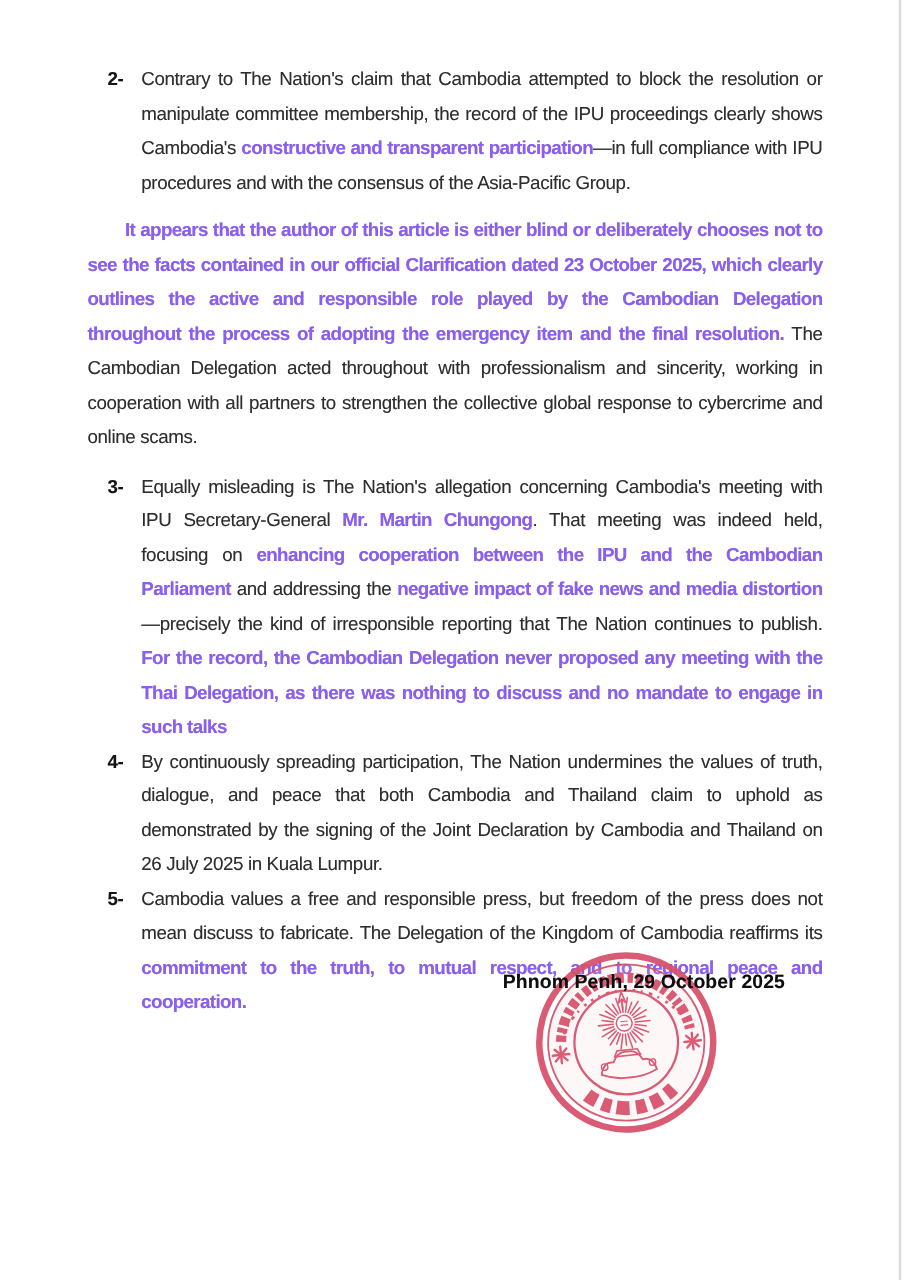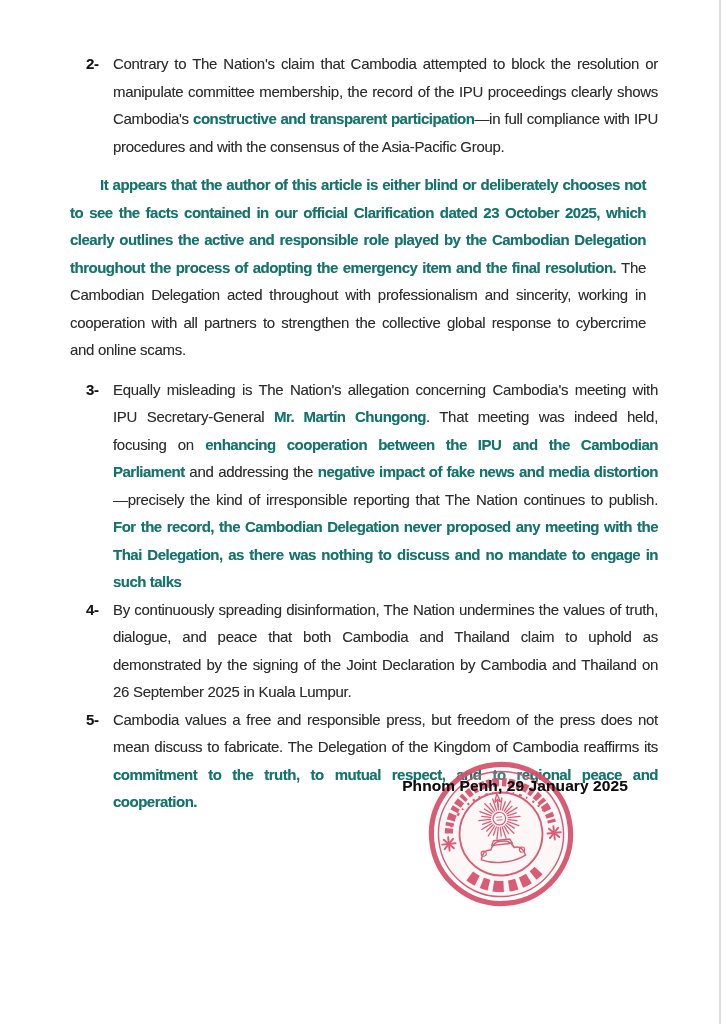--- a/index.html
+++ b/index.html
@@ -9,24 +9,24 @@
   }
   
   .edge-line{position:absolute;top:0;right:5px;width:2px;height:100%;background:#dcdcdc;}
 
   .content{
     position:absolute;left:70px;top:50px;width:588px;
     font-size:15px;line-height:27.5px;text-align:justify;
     letter-spacing:-0.3px;
     text-shadow:0 0 0.4px rgba(0,0,0,0.30);
   }
-  .para{text-indent:30px;margin:11px 12px 12px 0;}
+  .para{text-indent:30px;margin:11px 0 12px 0;}
   .list-item{position:relative;padding-left:43px;margin:0;}
   .marker{position:absolute;left:16px;top:0;font-weight:bold;color:#151515;}
-  .b{font-weight:bold;color:#0f766e;letter-spacing:-0.5px;}
+  .b{font-weight:bold;color:#8b5cf6;letter-spacing:-0.5px;}
   .i{}
 
   .date-line{
     position:absolute;top:777px;right:98px;z-index:3;
     font-size:15.5px;font-weight:600;color:#0e0e0e;letter-spacing:0.1px;
     text-shadow:0 0 0.5px rgba(0,0,0,0.35);
   }
 
   .seal{
     position:absolute;left:427px;top:760px;width:148px;height:148px;z-index:1;
@@ -39,25 +39,25 @@
 </style>
 </head>
 <body>
 
 <div class="page">
 
   <div class="content" id="doc-body">
       <div class="list-item"><span class="marker">2-</span><span><span>Contrary to </span><span class="i">The Nation</span><span>'s claim that Cambodia attempted to block the resolution or manipulate committee membership, the record of the IPU proceedings clearly shows Cambodia's </span><span class="b">constructive and transparent participation</span><span>—in full compliance with IPU procedures and with the consensus of the Asia-Pacific Group.</span></span></div>
       <div class="para"><span class="b">It appears that the author of this article is either blind or deliberately chooses not to see the facts contained in our official Clarification dated 23 October 2025, which clearly outlines the active and responsible role played by the Cambodian Delegation throughout the process of adopting the emergency item and the final resolution.</span><span> The Cambodian Delegation acted throughout with professionalism and sincerity, working in cooperation with all partners to strengthen the collective global response to cybercrime and online scams.</span></div>
       <div class="list-item"><span class="marker">3-</span><span><span>Equally misleading is </span><span class="i">The Nation</span><span>'s allegation concerning Cambodia's meeting with IPU Secretary-General </span><span class="b">Mr. Martin Chungong</span><span>. That meeting was indeed held, focusing on </span><span class="b">enhancing cooperation between the IPU and the Cambodian Parliament</span><span> and addressing the </span><span class="b">negative impact of fake news and media distortion</span><span>—precisely the kind of irresponsible reporting that </span><span class="i">The Nation</span><span> continues to publish. </span><span class="b">For the record, the Cambodian Delegation never proposed any meeting with the Thai Delegation, as there was nothing to discuss and no mandate to engage in such talks</span></span></div>
-      <div class="list-item"><span class="marker">4-</span><span><span>By continuously spreading disinformation, </span><span class="i">The Nation</span><span> undermines the values of truth, dialogue, and peace that both Cambodia and Thailand claim to uphold as demonstrated by the signing of the Joint Declaration by Cambodia and Thailand on 26 September 2025 in Kuala Lumpur.</span></span></div>
+      <div class="list-item"><span class="marker">4-</span><span><span>By continuously spreading participation, </span><span class="i">The Nation</span><span> undermines the values of truth, dialogue, and peace that both Cambodia and Thailand claim to uphold as demonstrated by the signing of the Joint Declaration by Cambodia and Thailand on 26 July 2025 in Kuala Lumpur.</span></span></div>
       <div class="list-item"><span class="marker">5-</span><span><span>Cambodia values a free and responsible press, but freedom of the press does not mean discuss to fabricate. The Delegation of the Kingdom of Cambodia reaffirms its </span><span class="b">commitment to the truth, to mutual respect, and to regional peace and cooperation.</span></span></div>
     </div>
 
-  <div class="date-line">Phnom Penh, 29 January 2025</div>
+  <div class="date-line">Phnom Penh, 29 October 2025</div>
 
   <div class="seal">
     <svg viewBox="0 0 200 200">
 
       <circle cx="100" cy="100" r="84" fill="#f6ccd4" fill-opacity="0.16"></circle>
 
       <circle class="seal-stroke" cx="100" cy="100" r="94" stroke-width="7"></circle>
       <circle class="seal-stroke" cx="100" cy="100" r="84.5" stroke-width="2"></circle>
       <circle class="seal-stroke" cx="100" cy="100" r="56" stroke-width="2.5"></circle>
 

